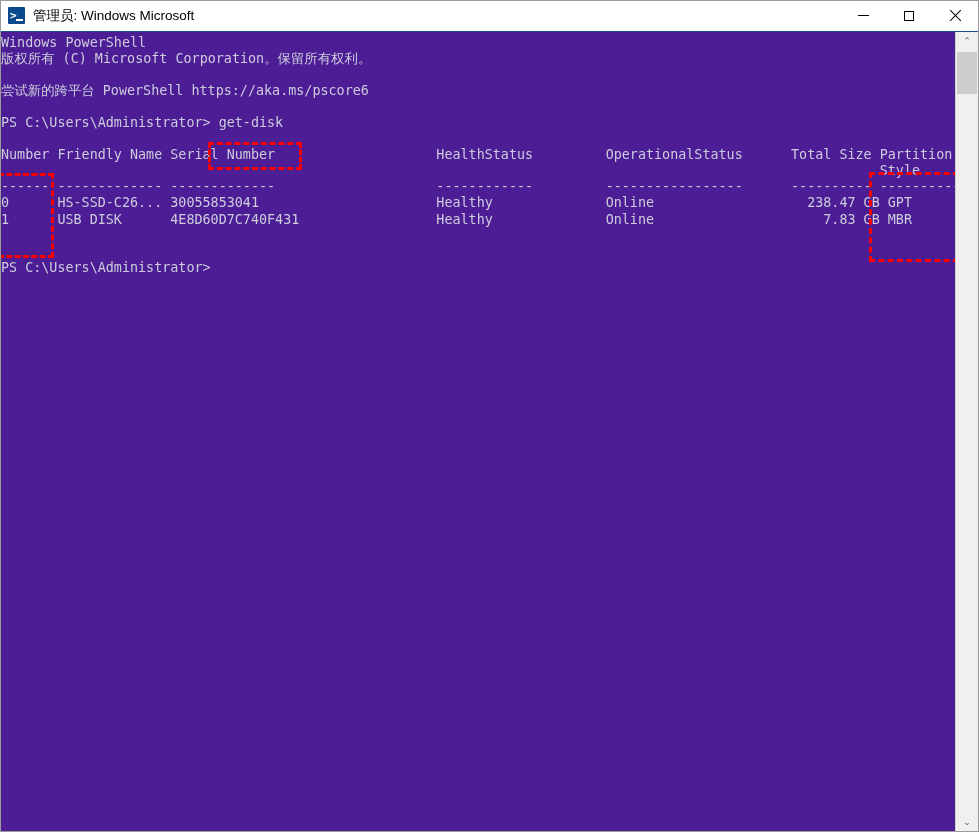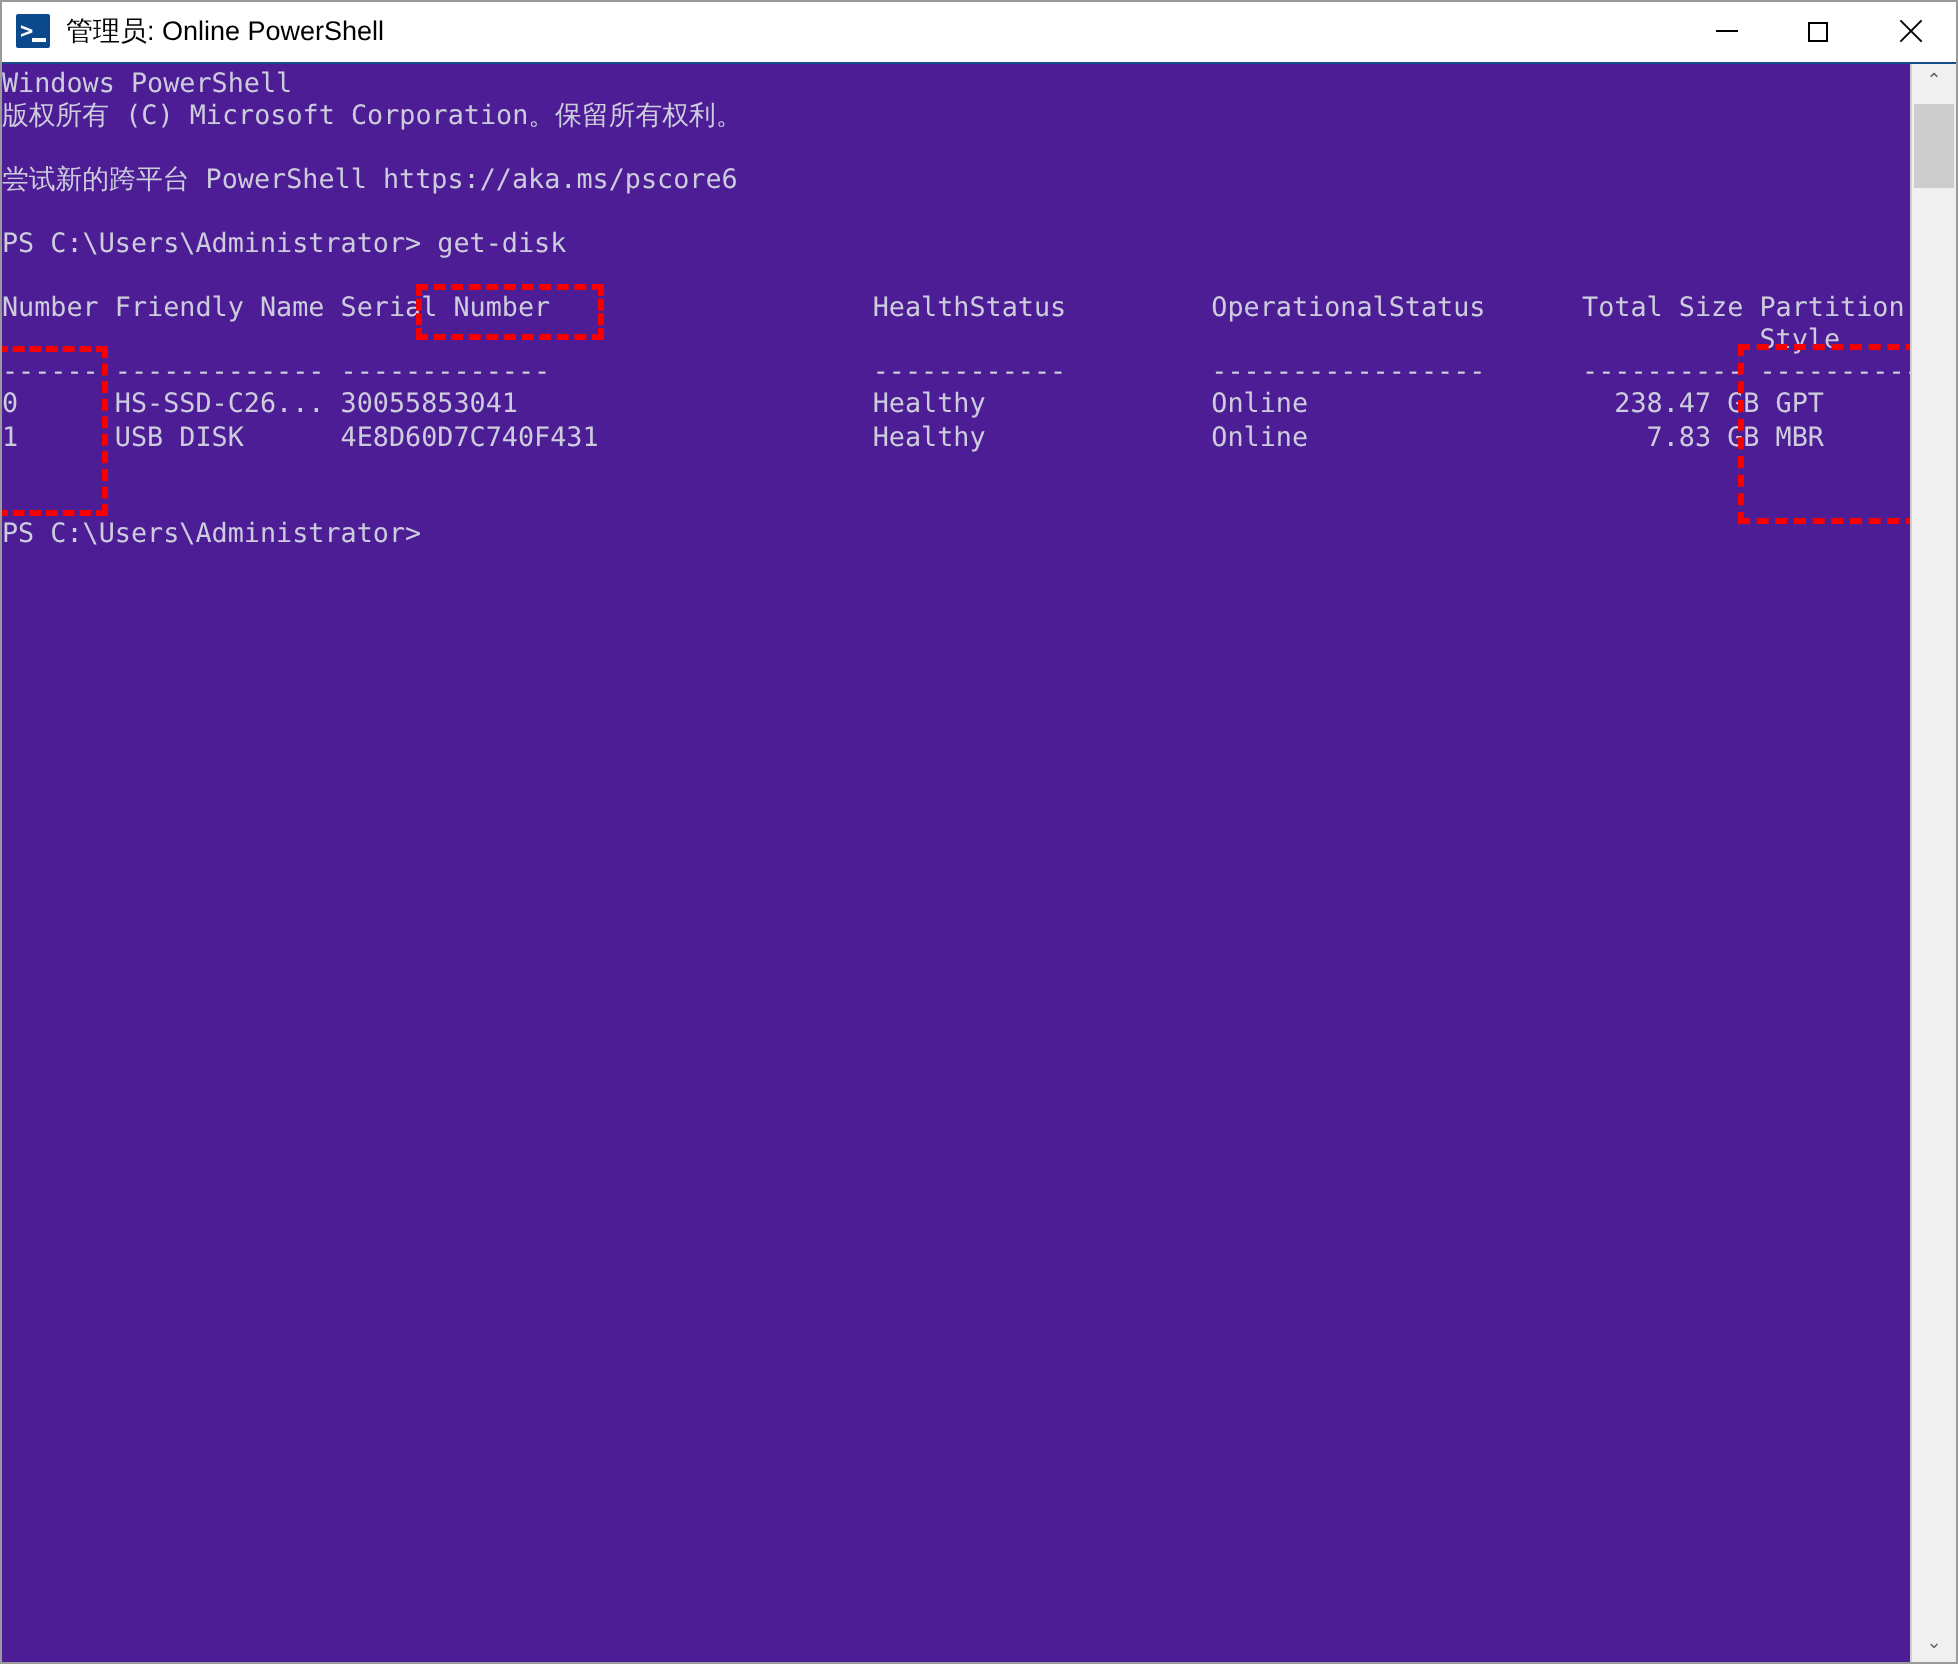--- a/index.html
+++ b/index.html
@@ -197,21 +197,21 @@
     background: transparent;
   }
 </style>
 </head>
 <body>
 
 <div class="window">
 
   <div class="titlebar">
     <div class="ps-icon"></div>
-    <div class="title-text">管理员: Online PowerShell</div>
+    <div class="title-text">管理员: Windows Microsoft</div>
 
     <div class="win-controls">
       <div class="win-btn">
         <span class="glyph-min"></span>
       </div>
       <div class="win-btn">
         <span class="glyph-max"></span>
       </div>
       <div class="win-btn">
         <span class="glyph-close"></span>

